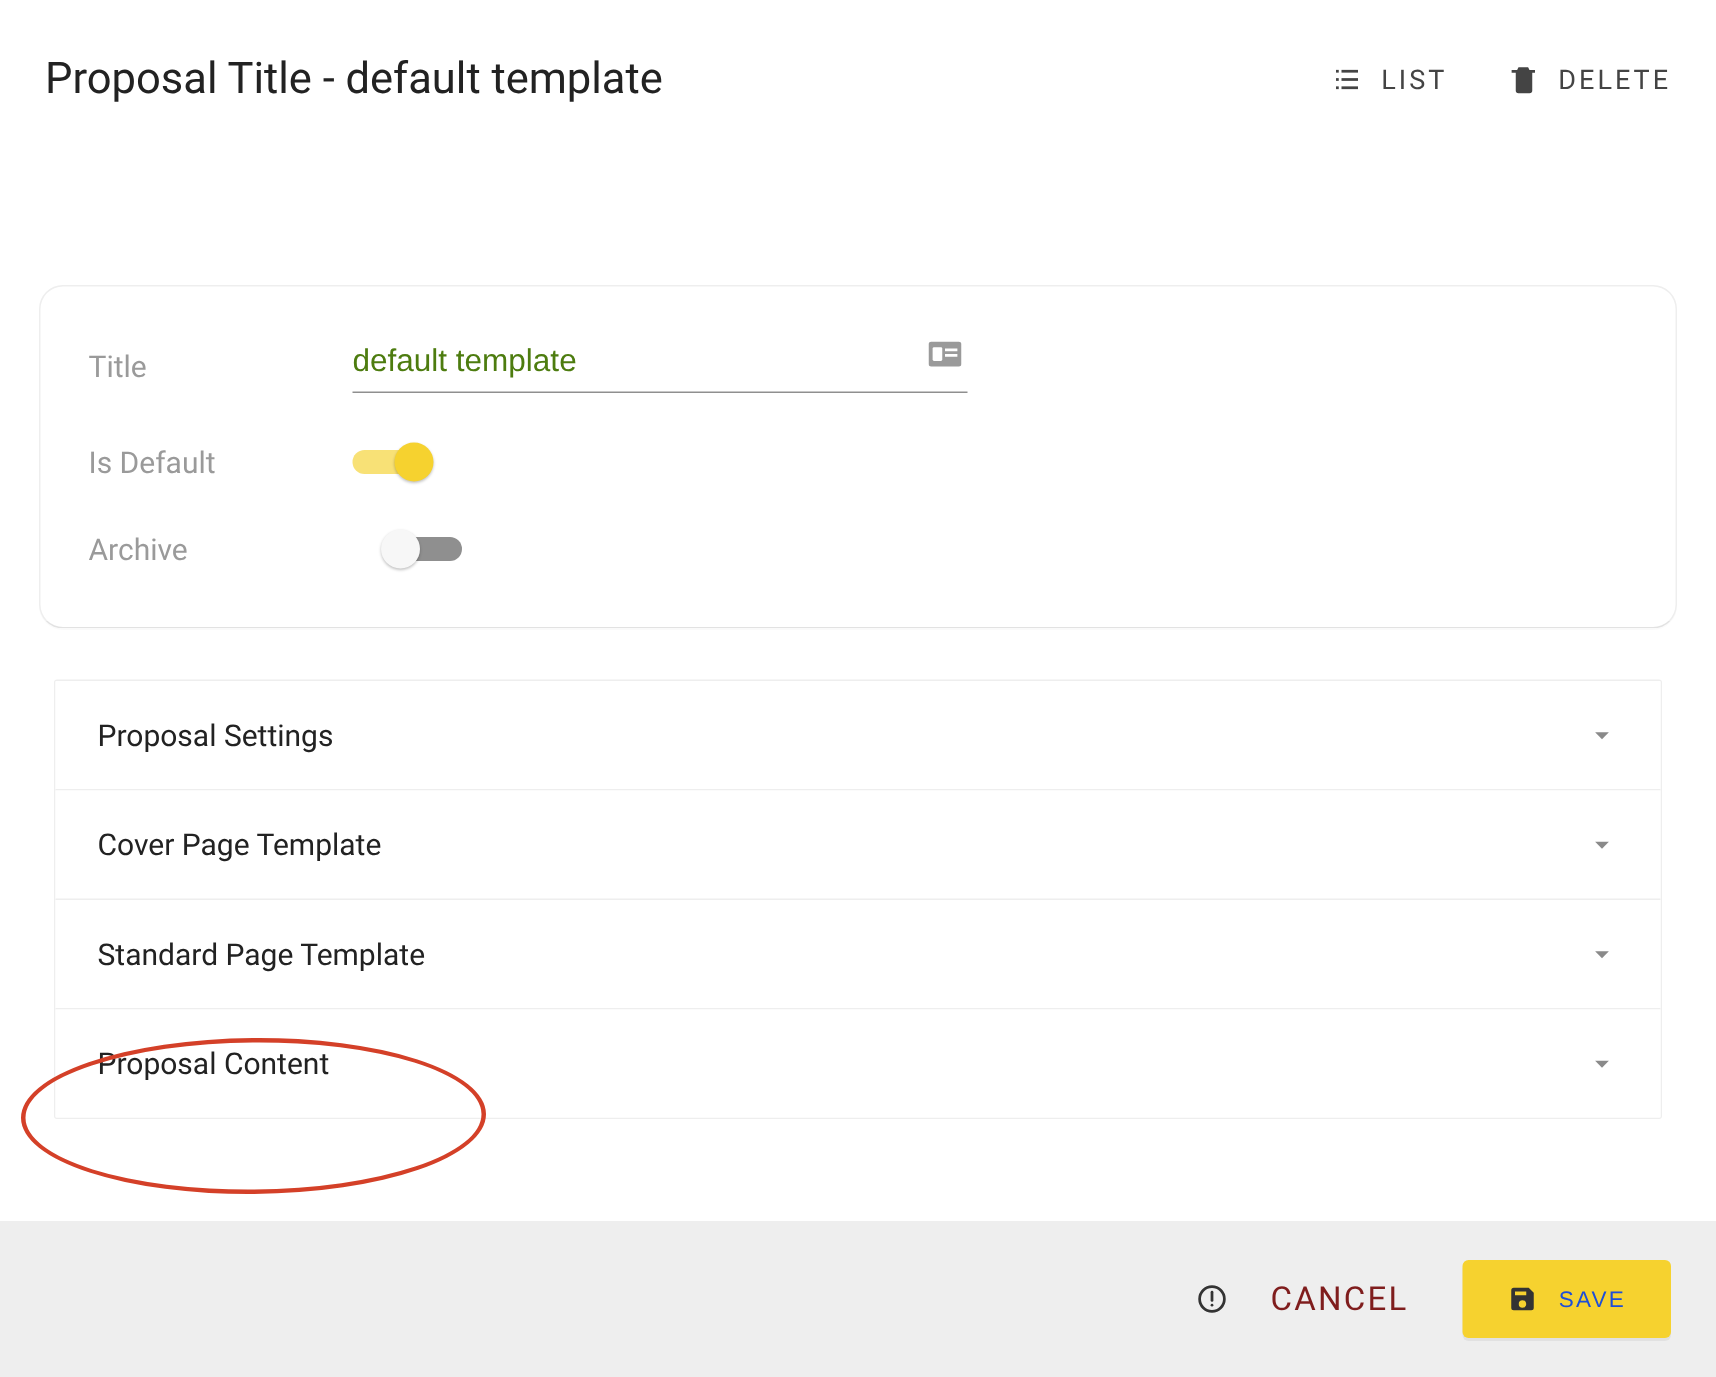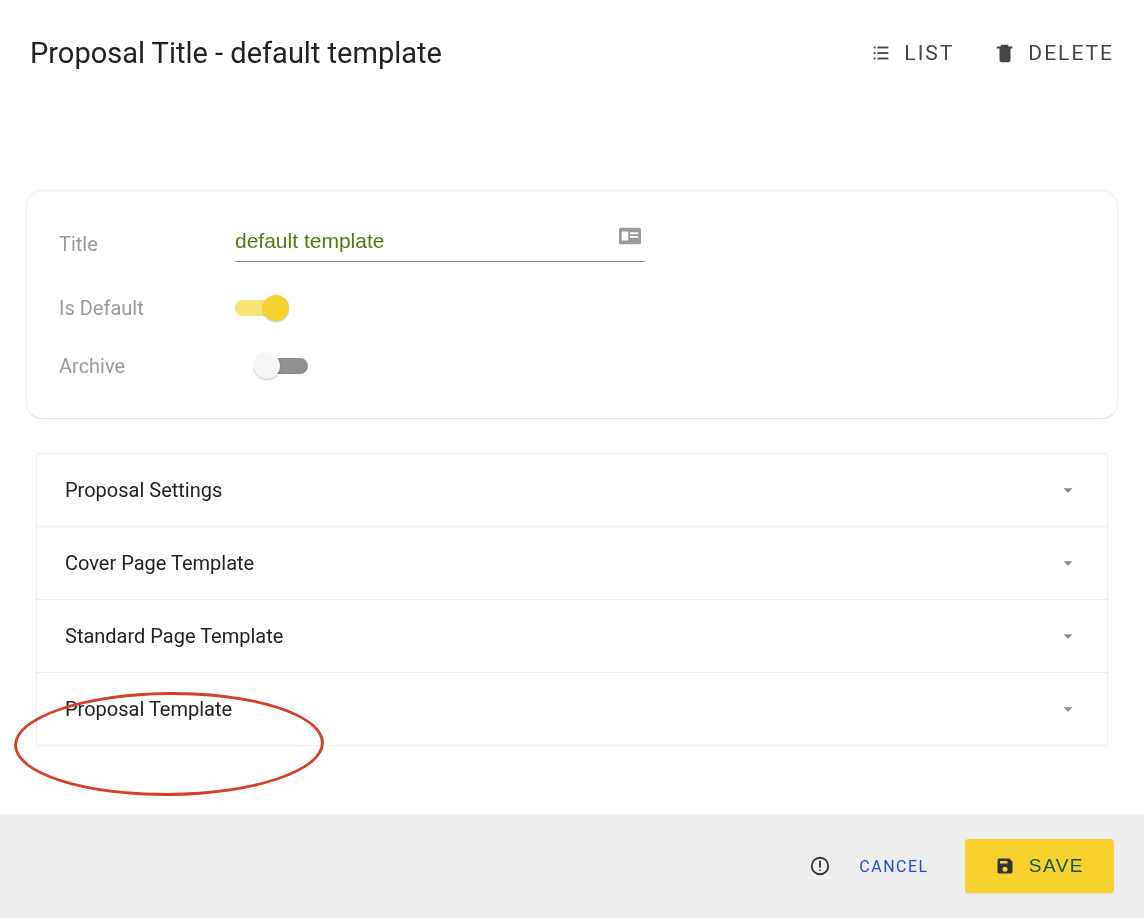--- a/index.html
+++ b/index.html
@@ -24,21 +24,21 @@
   }
   .header-actions {
     display: flex;
     gap: 40px;
     align-items: center;
   }
   .header-action {
     display: flex;
     align-items: center;
     gap: 12px;
-    font-size: 21px;
+    font-size: 18px;
     letter-spacing: 2px;
     color: #444;
     cursor: pointer;
     font-weight: 400;
   }
   .header-action svg { width: 22px; height: 22px; fill: #444; }
 
   .card {
     margin: 100px 26px 0 26px;
     border: 1px solid #eee;
@@ -145,37 +145,37 @@
     display: flex;
     align-items: center;
     justify-content: flex-end;
     gap: 36px;
     padding: 0 30px;
   }
   .cancel-btn {
     display: flex;
     align-items: center;
     gap: 28px;
-    font-size: 16px;
+    font-size: 22px;
     letter-spacing: 1.5px;
-    color: #1d4ed8;
+    color: #7f1d1d;
     cursor: pointer;
   }
   .cancel-btn svg { width: 22px; height: 22px; fill: none; stroke: #333; stroke-width: 2; }
   .save-btn {
     display: flex;
     align-items: center;
     gap: 14px;
     background: #f6d22f;
     border: none;
     border-radius: 4px;
     padding: 16px 30px;
-    font-size: 19px;
+    font-size: 15px;
     letter-spacing: 1.5px;
-    color: #14532d;
+    color: #1d4ed8;
     cursor: pointer;
     box-shadow: 0 2px 0 rgba(0,0,0,0.05);
   }
   .save-btn svg { width: 20px; height: 20px; fill: #333; }
 </style>
 </head>
 <body>
 
 <div class="page-header">
   <h1 class="page-title">Proposal Title - default template</h1>
@@ -240,21 +240,21 @@
         <path d="M7 10l5 5 5-5z"></path>
       </svg>
   </div>
   <div class="panel">
     <span>Standard Page Template</span>
     <svg class="chev" viewBox="0 0 24 24">
         <path d="M7 10l5 5 5-5z"></path>
       </svg>
   </div>
   <div class="panel">
-    <span>Proposal Template</span>
+    <span>Proposal Content</span>
     <svg class="chev" viewBox="0 0 24 24">
         <path d="M7 10l5 5 5-5z"></path>
       </svg>
   </div>
 </div>
 
 <div class="ellipse"></div>
 
 <div class="footer">
   <div class="cancel-btn">

